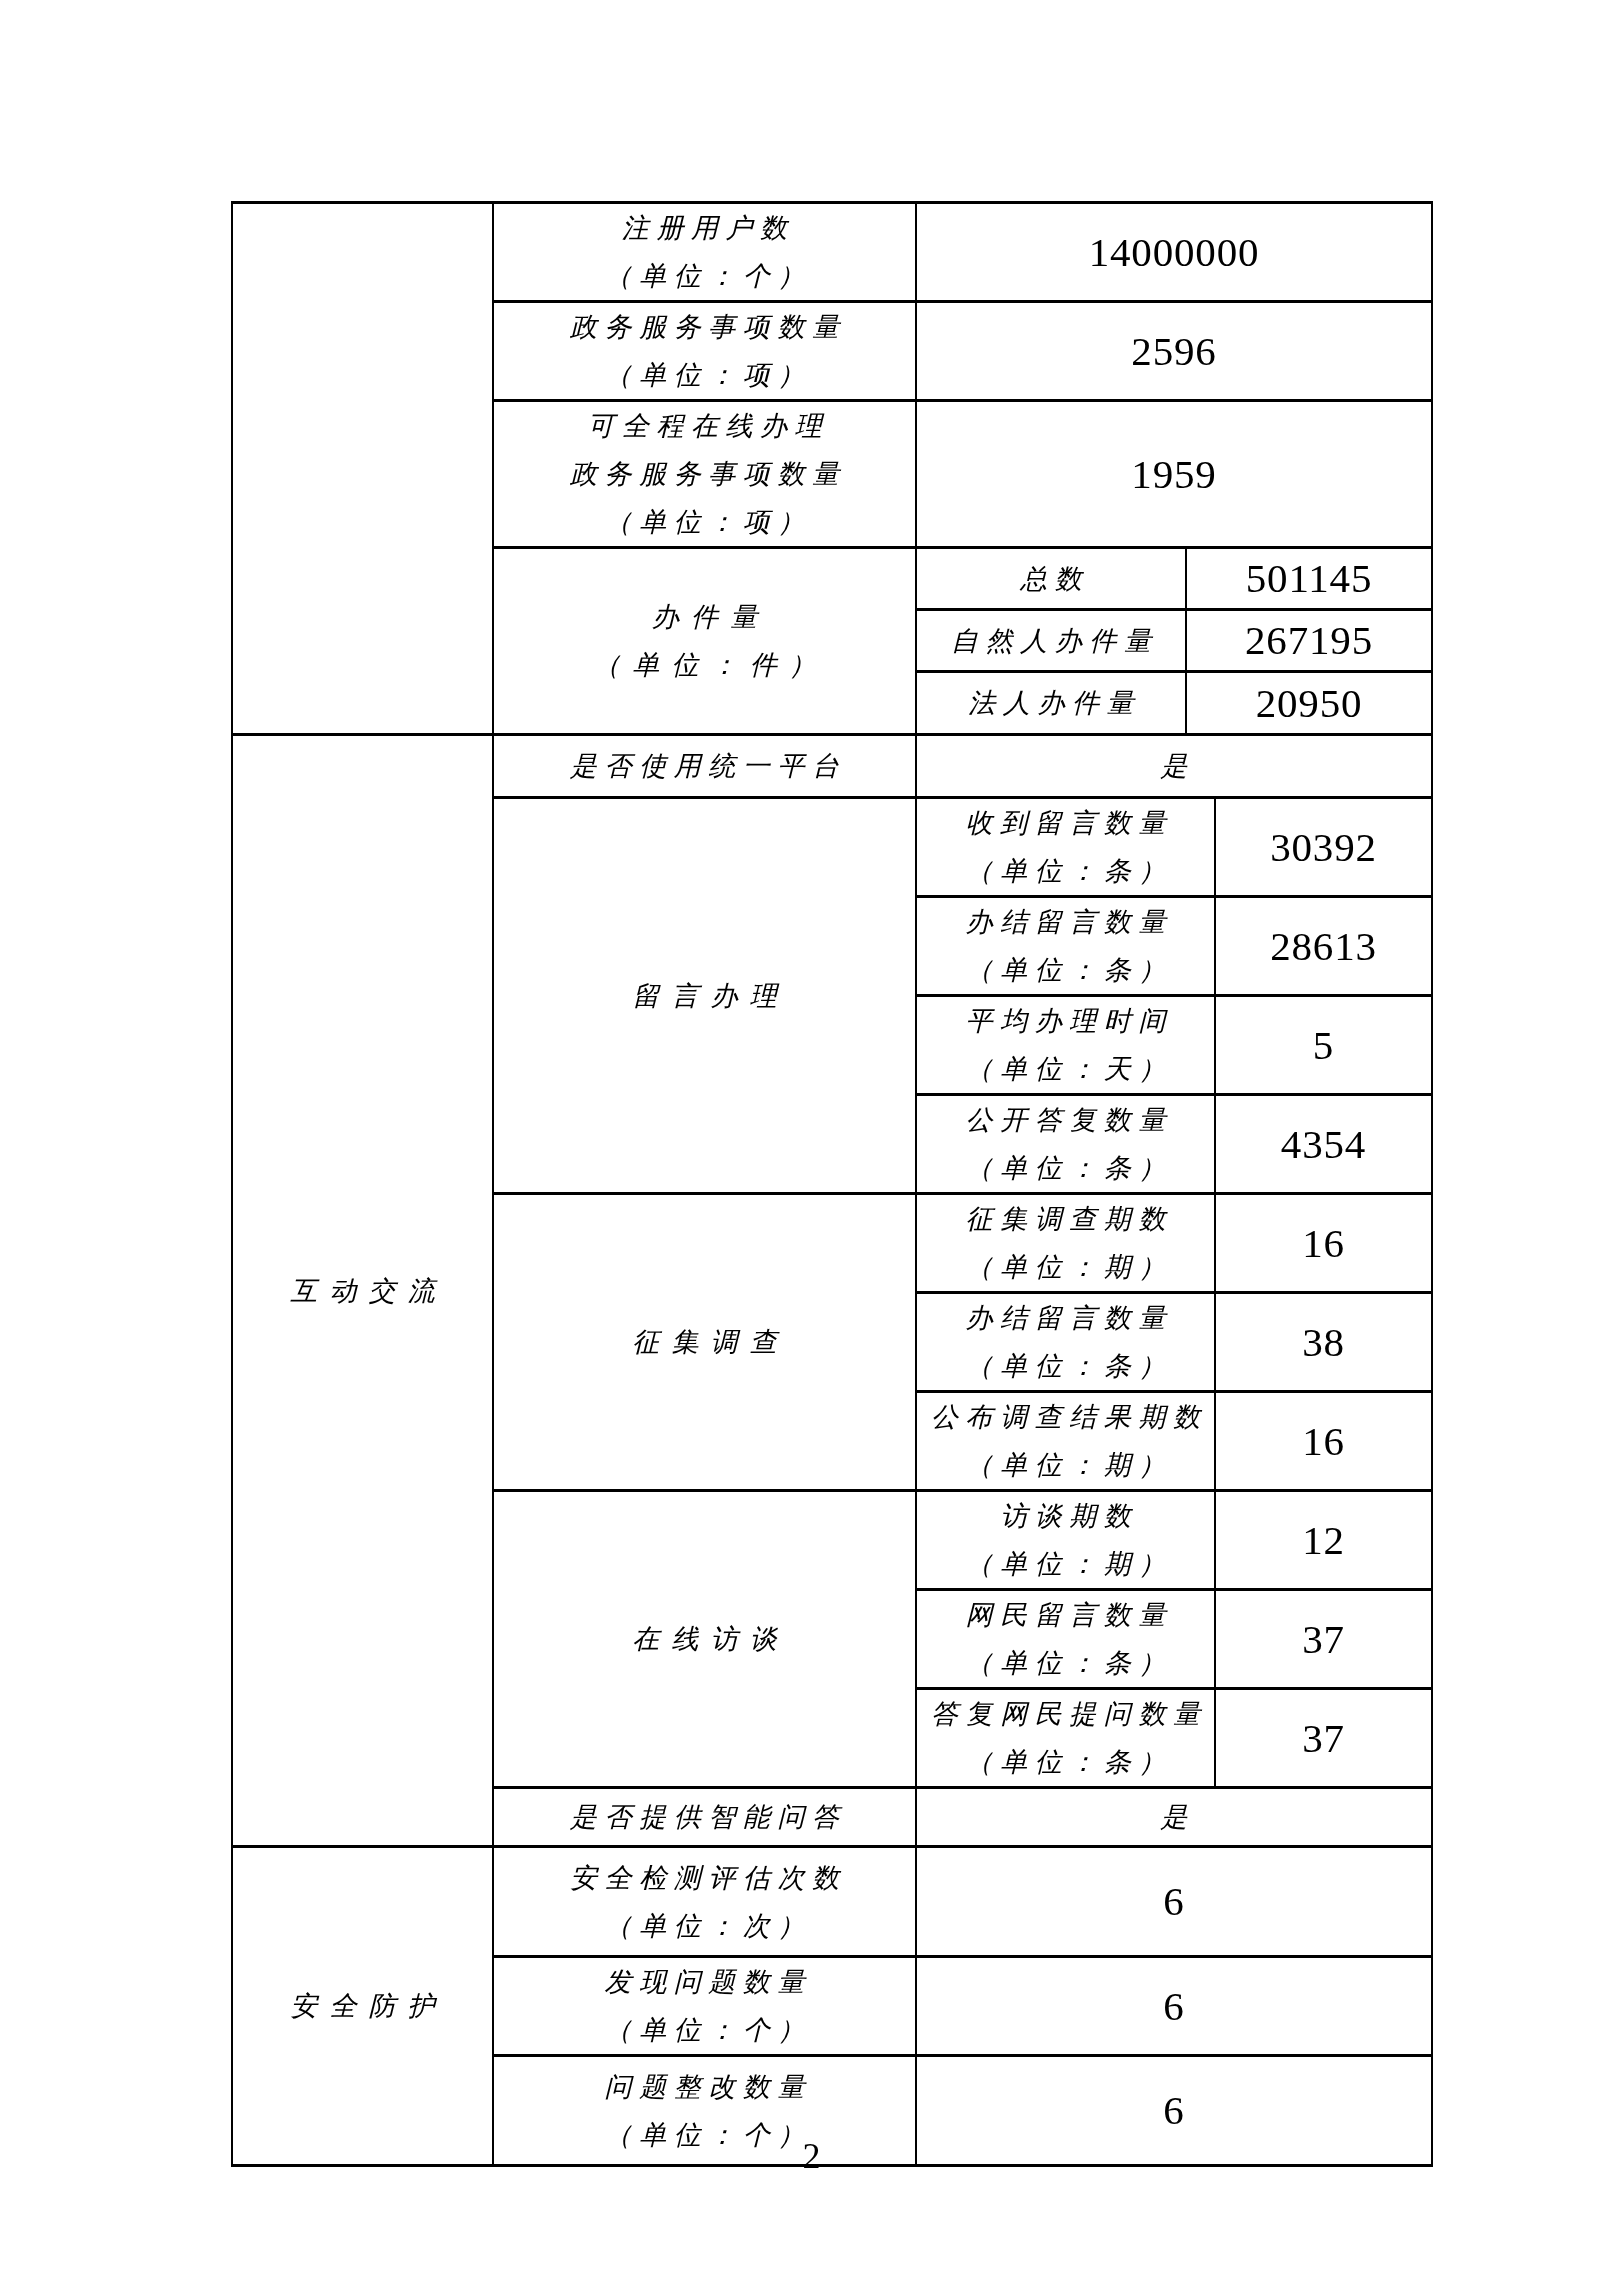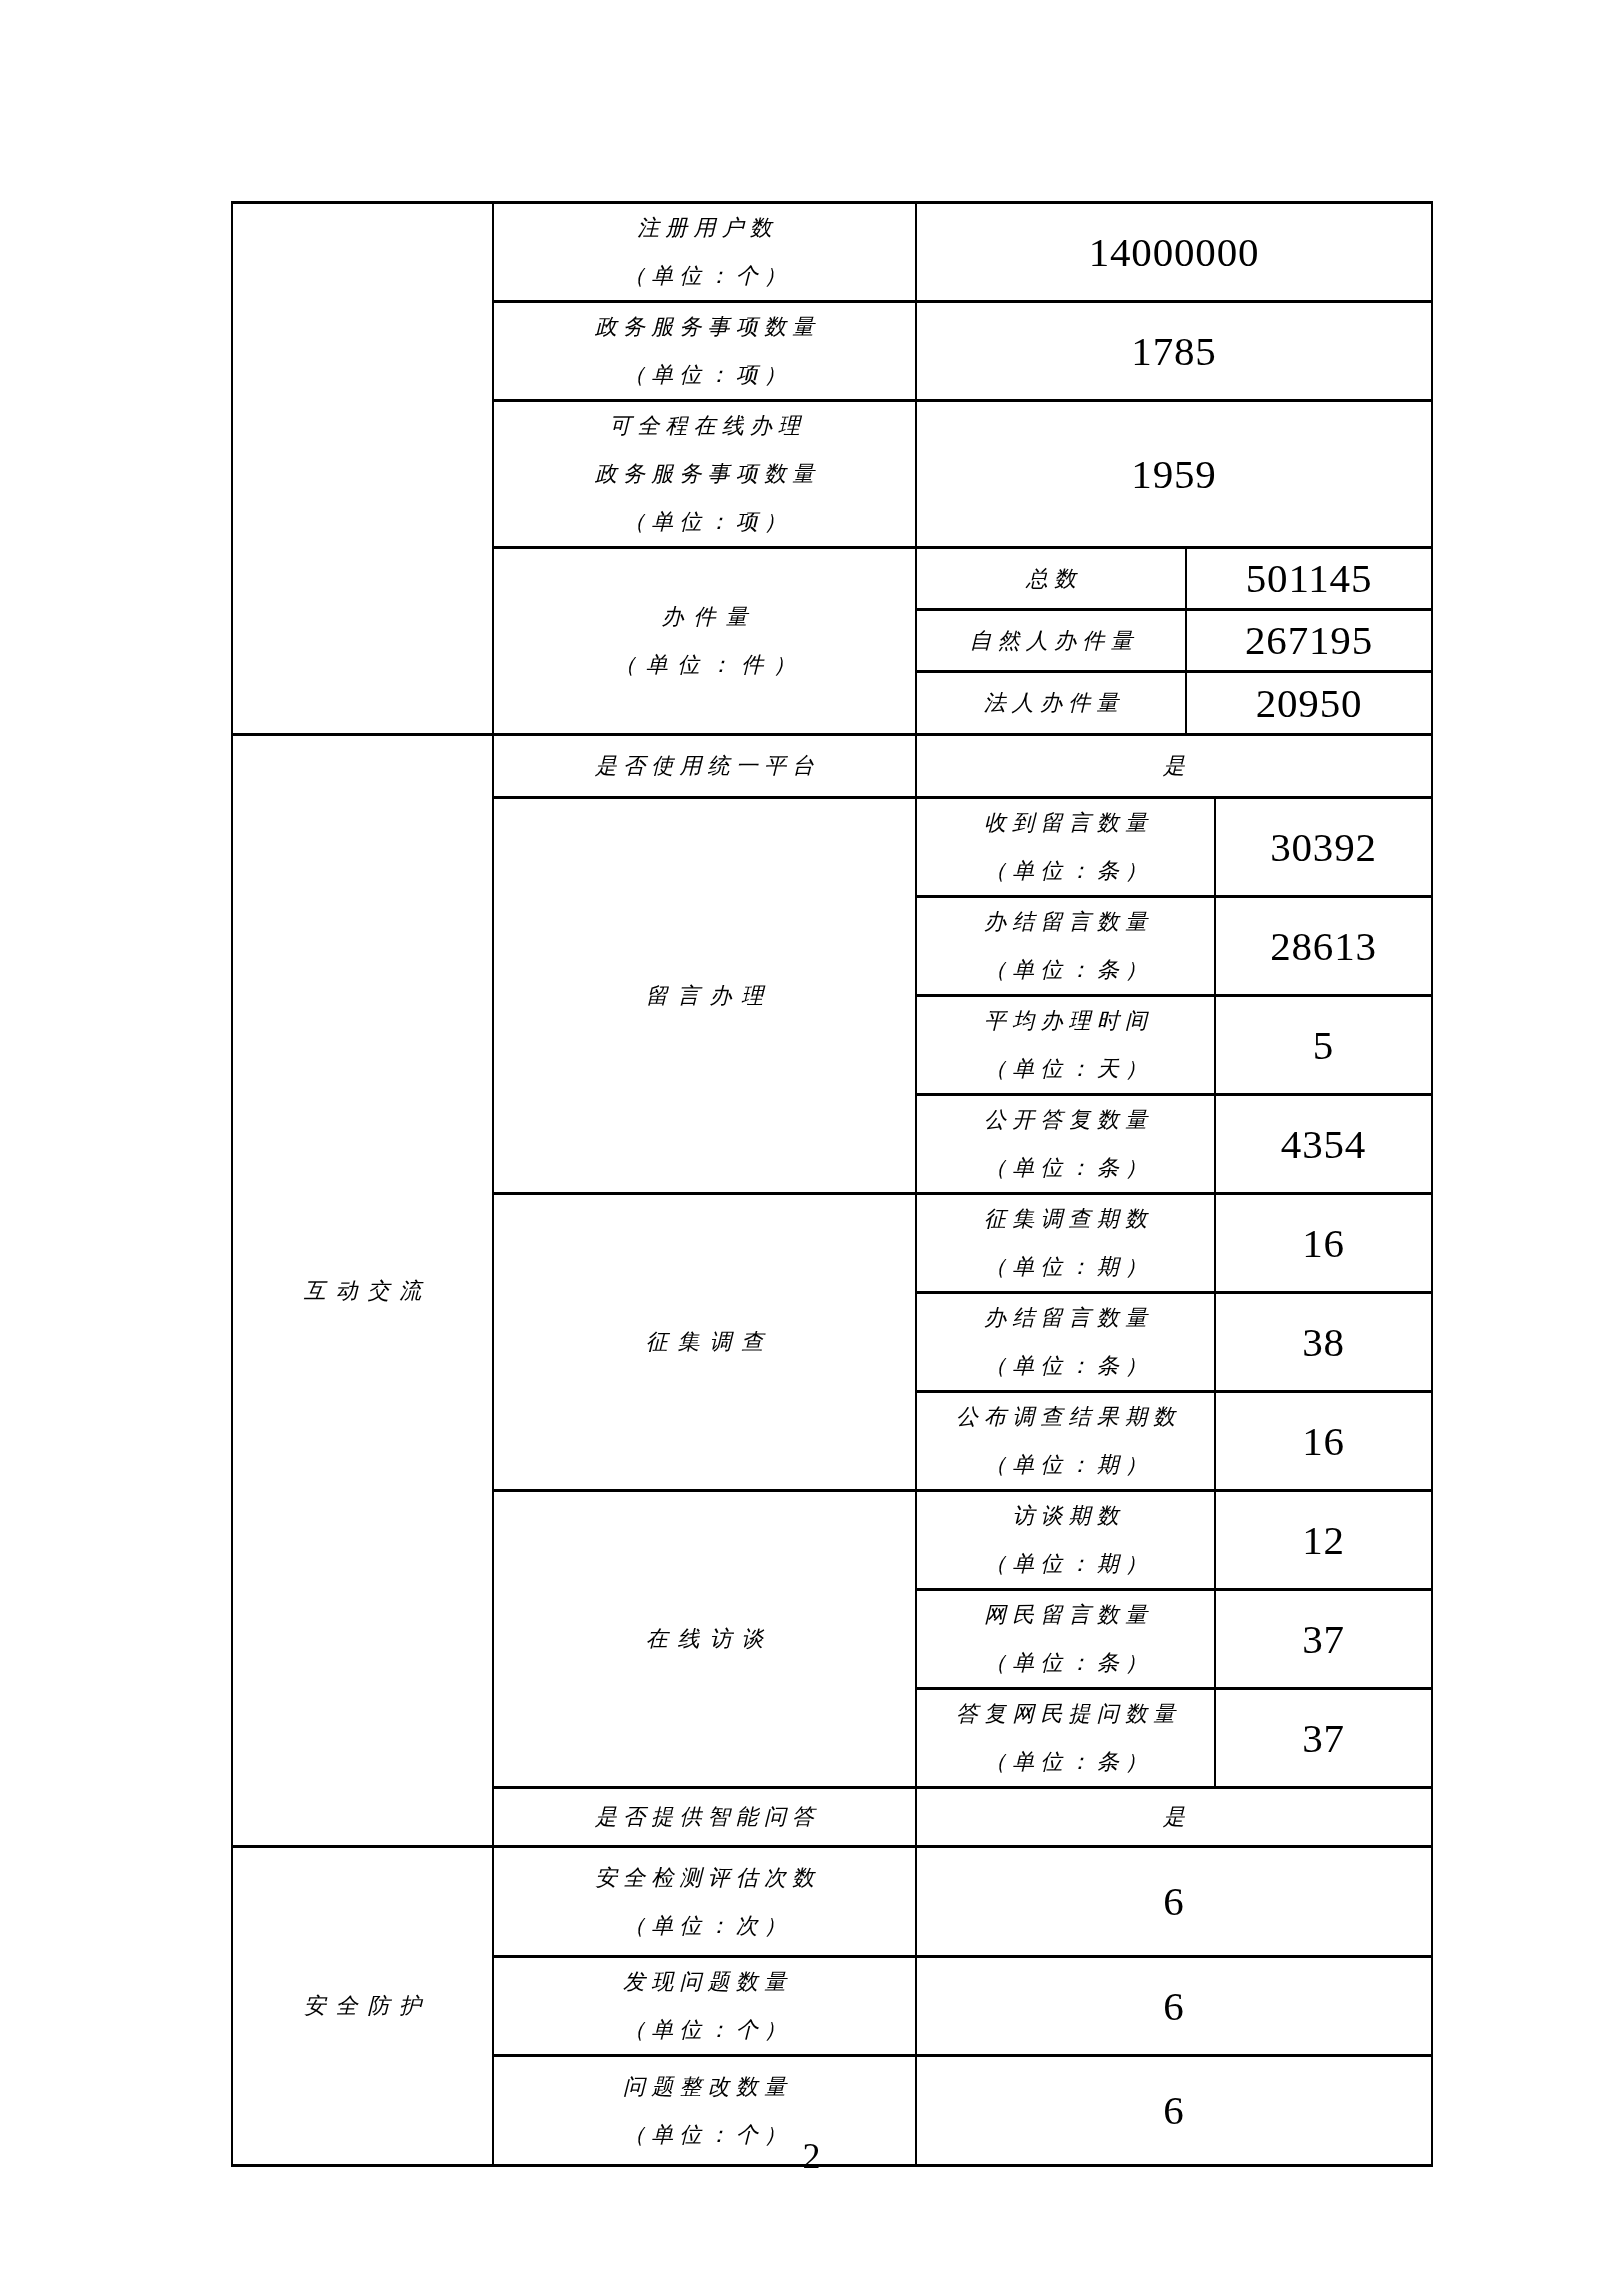--- a/index.html
+++ b/index.html
@@ -35,21 +35,21 @@
     border-top: 3.1px solid #000;
     border-bottom: 3.1px solid #000;
     text-align: center;
     vertical-align: middle;
     padding: 0;
     overflow: hidden;
   }
 
   .zh {
     font-style: italic;
-    font-size: 22px;
+    font-size: 27px;
     line-height: 48px;
     letter-spacing: 0.28em;
     text-indent: 0.28em; 
   }
   .cat .zh, .grp .zh {
     letter-spacing: 0.45em;
     text-indent: 0.45em;
   }
   .num {
     font-style: normal;
@@ -107,21 +107,21 @@
       <td colspan="3">
         <span class="num">14000000</span>
       </td>
     </tr>
     <tr class="r-188">
       <td>
         <div class="zh">政务服务事项数量</div>
         <div class="zh">（单位：项）</div>
       </td>
       <td colspan="3">
-        <span class="num">1785</span>
+        <span class="num">2596</span>
       </td>
     </tr>
     <tr class="r-274">
       <td>
         <div class="zh">可全程在线办理</div>
         <div class="zh">政务服务事项数量</div>
         <div class="zh">（单位：项）</div>
       </td>
       <td colspan="3">
         <span class="num">1959</span>

